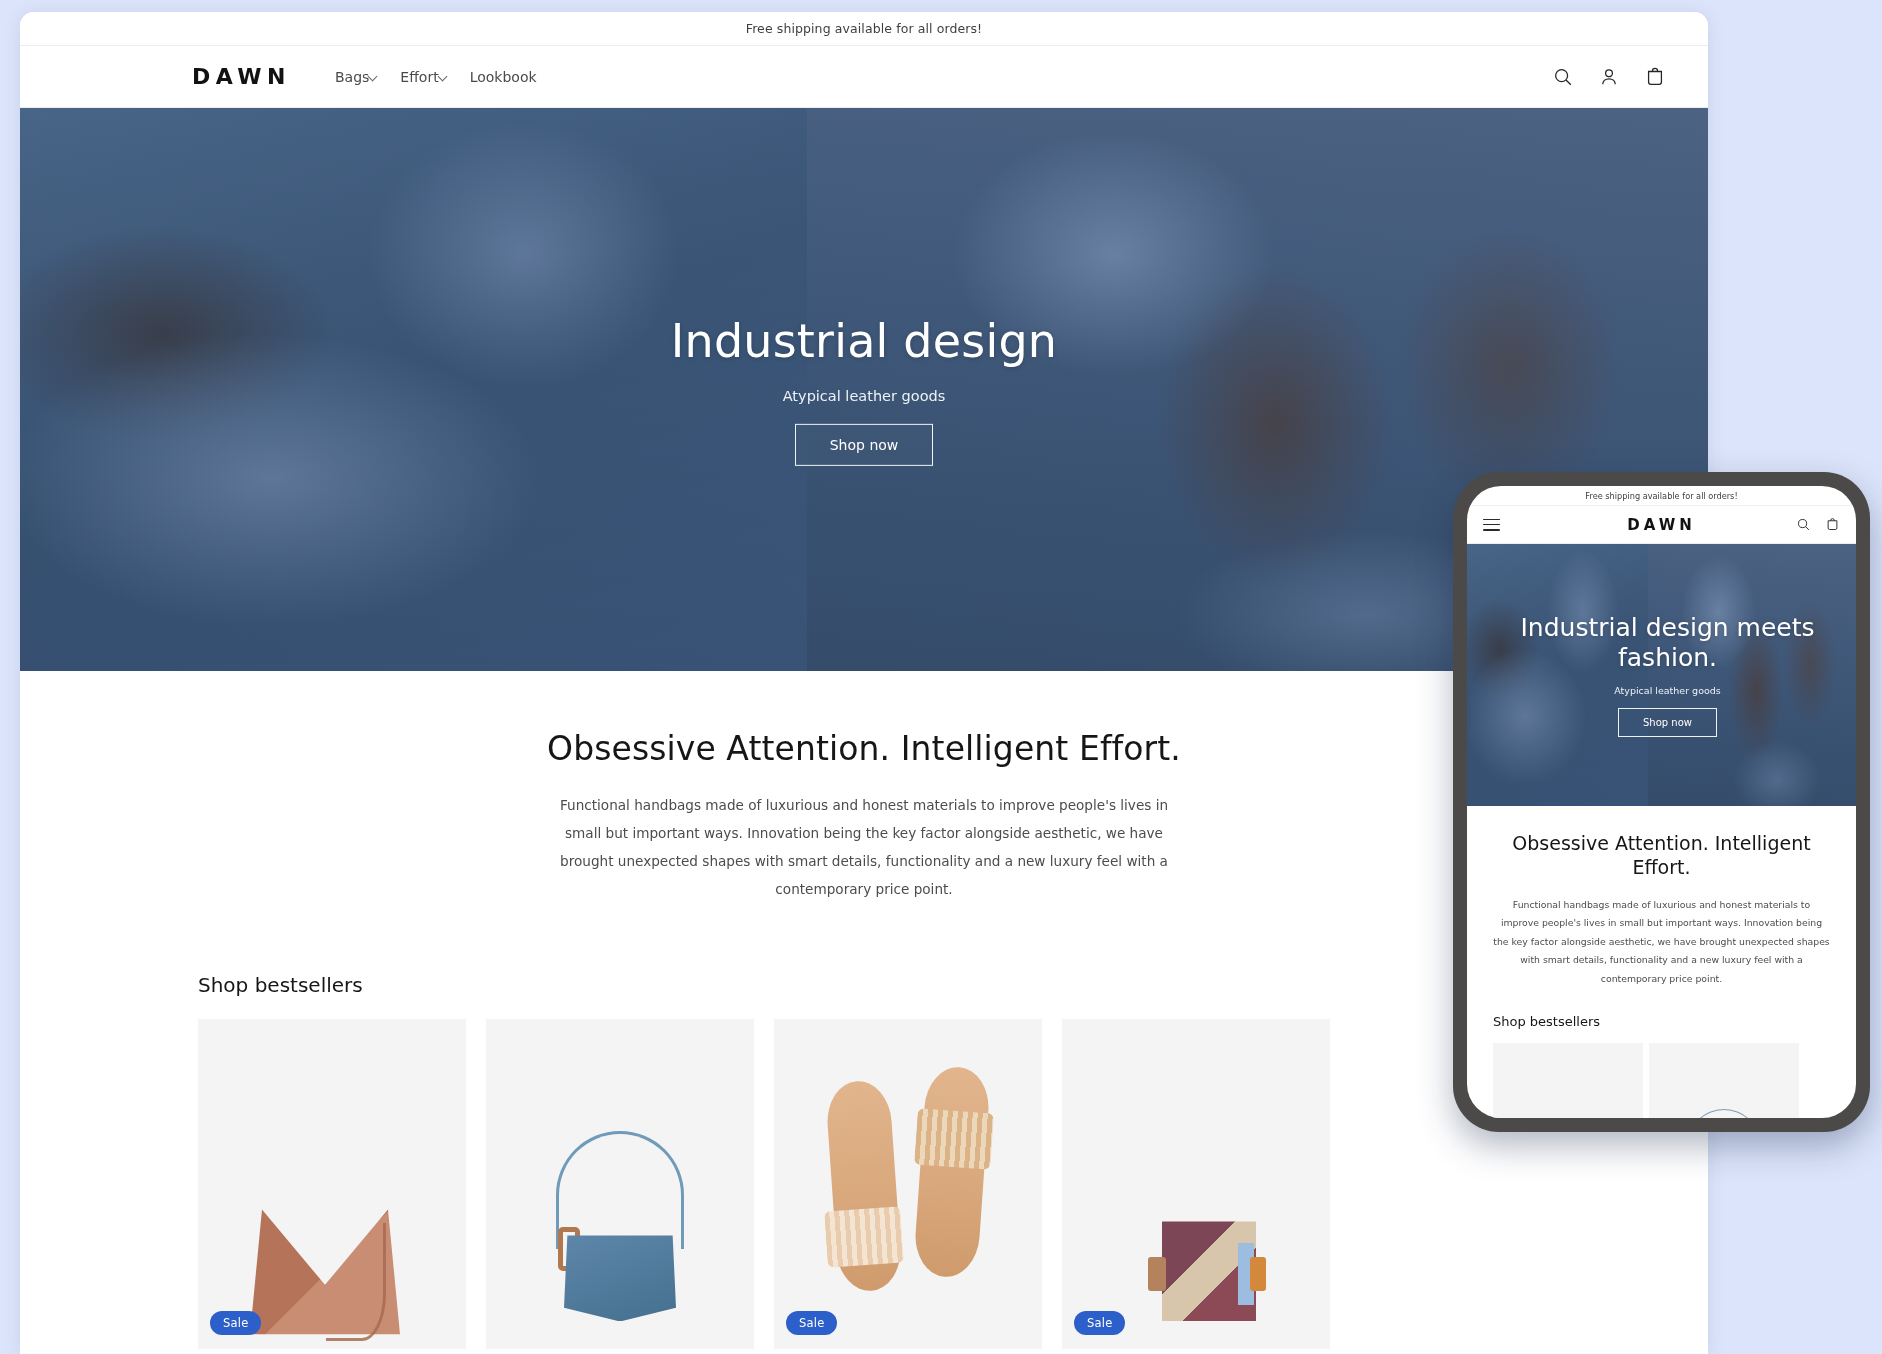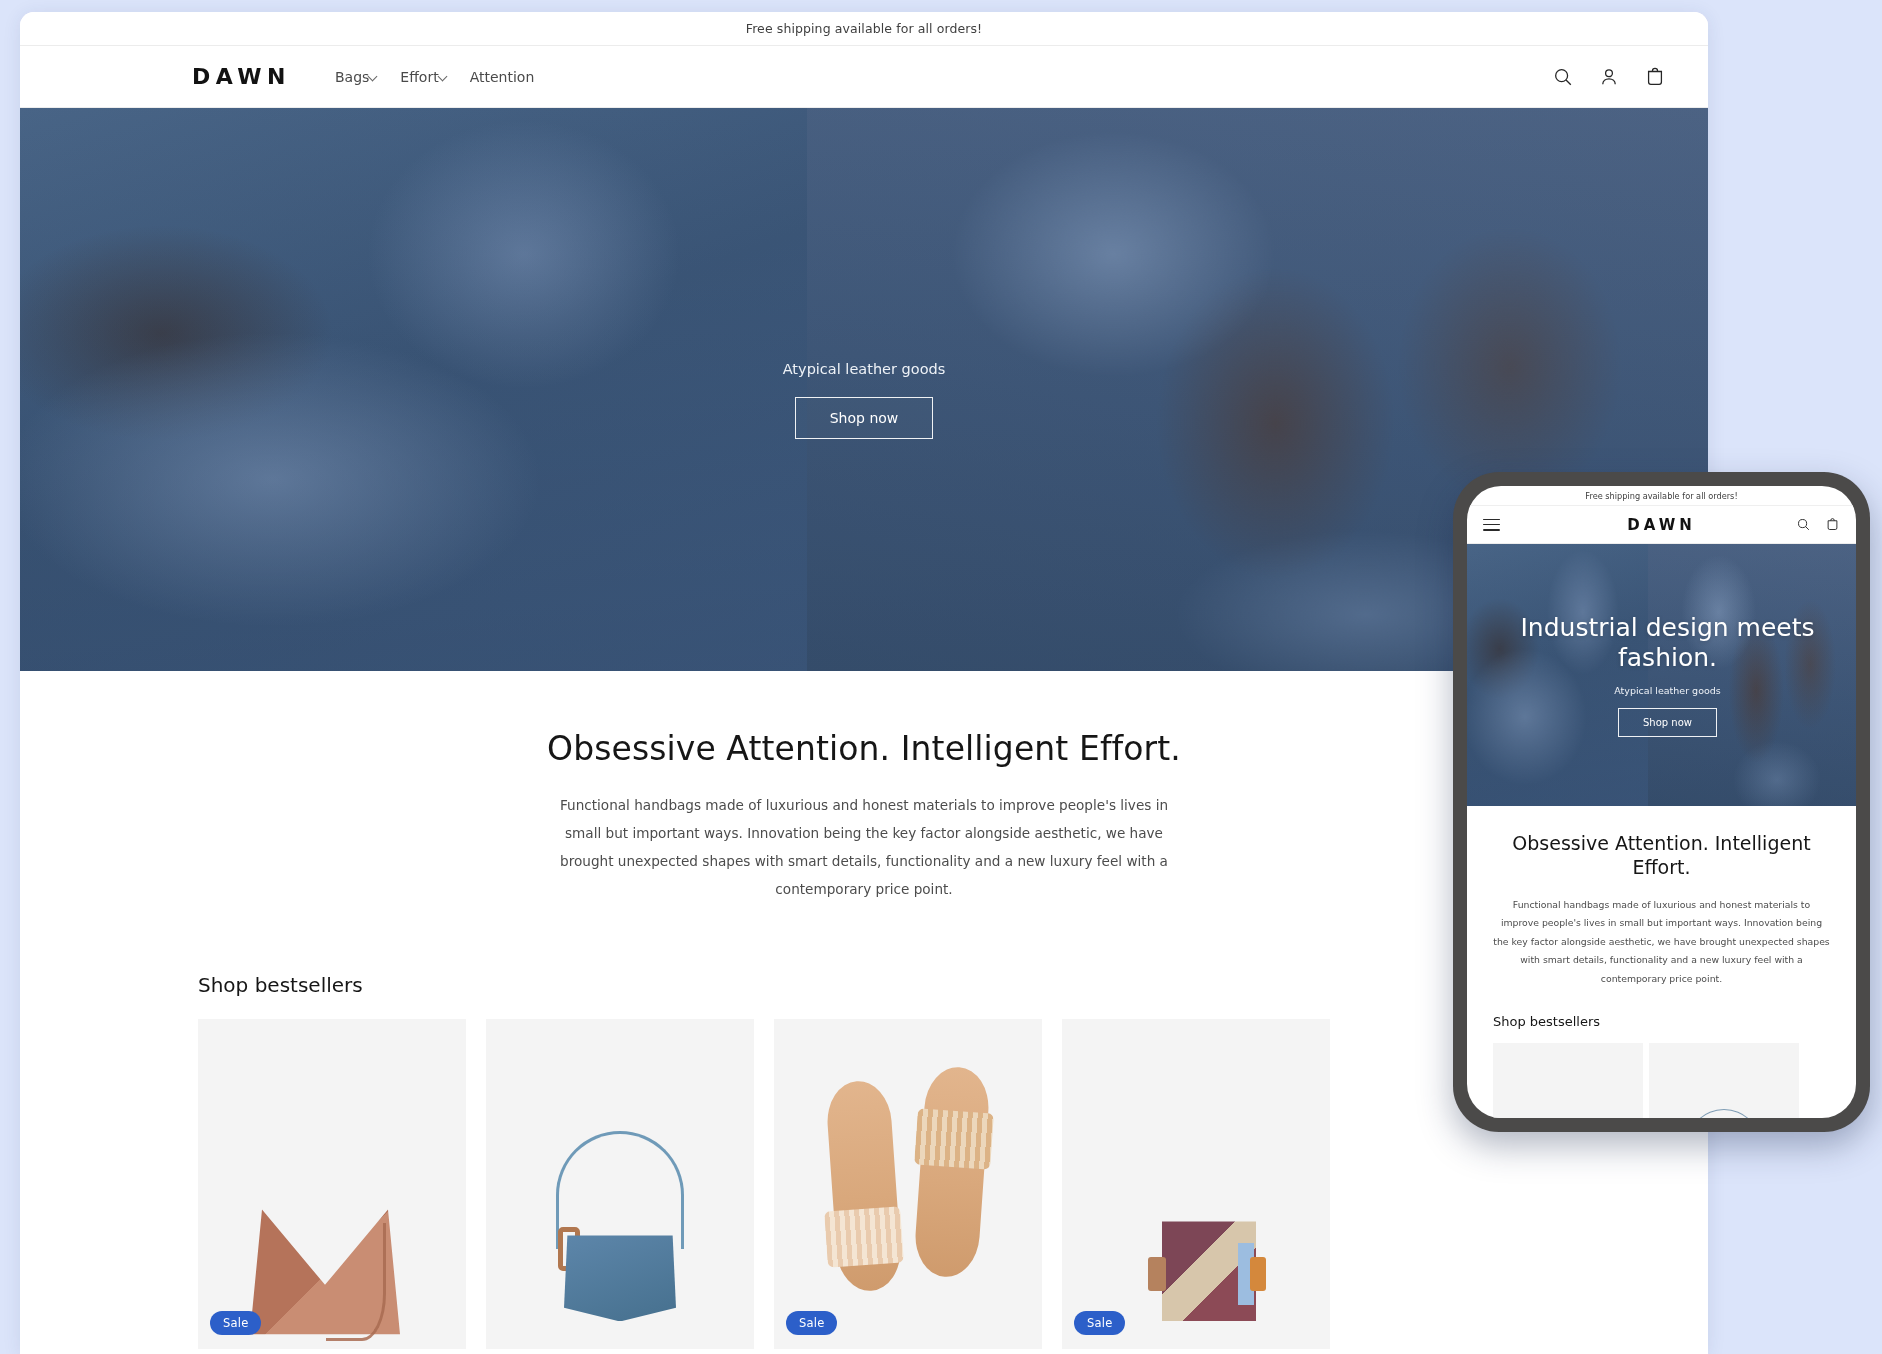--- a/index.html
+++ b/index.html
@@ -267,21 +267,21 @@
       <nav class="nav">
         <div class="nav-item">
           <span>Bags</span>
           <i class="chev"></i>
         </div>
         <div class="nav-item">
           <span>Effort</span>
           <i class="chev"></i>
         </div>
         <div class="nav-item">
-          <span>Attention</span>
+          <span>Lookbook</span>
         </div>
       </nav>
 
       <div class="hdr-actions">
         <svg class="ic" viewBox="0 0 24 24">
           <circle cx="10.5" cy="10.5" r="6.5"></circle>
             <line x1="15.3" y1="15.3" x2="20.5" y2="20.5"></line>
         </svg>
         <svg class="ic" viewBox="0 0 24 24">
           <circle cx="12" cy="8" r="3.7"></circle>
@@ -295,20 +295,21 @@
     </div>
 
     <section class="hero">
       <div class="hero-img">
         <div class="hero-left"></div>
         <div class="hero-right"></div>
       </div>
       <div class="hero-shade"></div>
       <div class="hero-content">
         <div class="hero-title">
+          <div>Industrial design</div>
         </div>
         <div class="hero-sub">Atypical leather goods</div>
         <div class="hero-btn">Shop now</div>
       </div>
     </section>
 
     <section class="richtext">
       <h2 class="rt-title">Obsessive Attention. Intelligent Effort.</h2>
       <p class="rt-body">Functional handbags made of luxurious and honest materials to improve people's lives in small but important ways. Innovation being the key factor alongside aesthetic, we have brought unexpected shapes with smart details, functionality and a new luxury feel with a contemporary price point.</p>
     </section>

